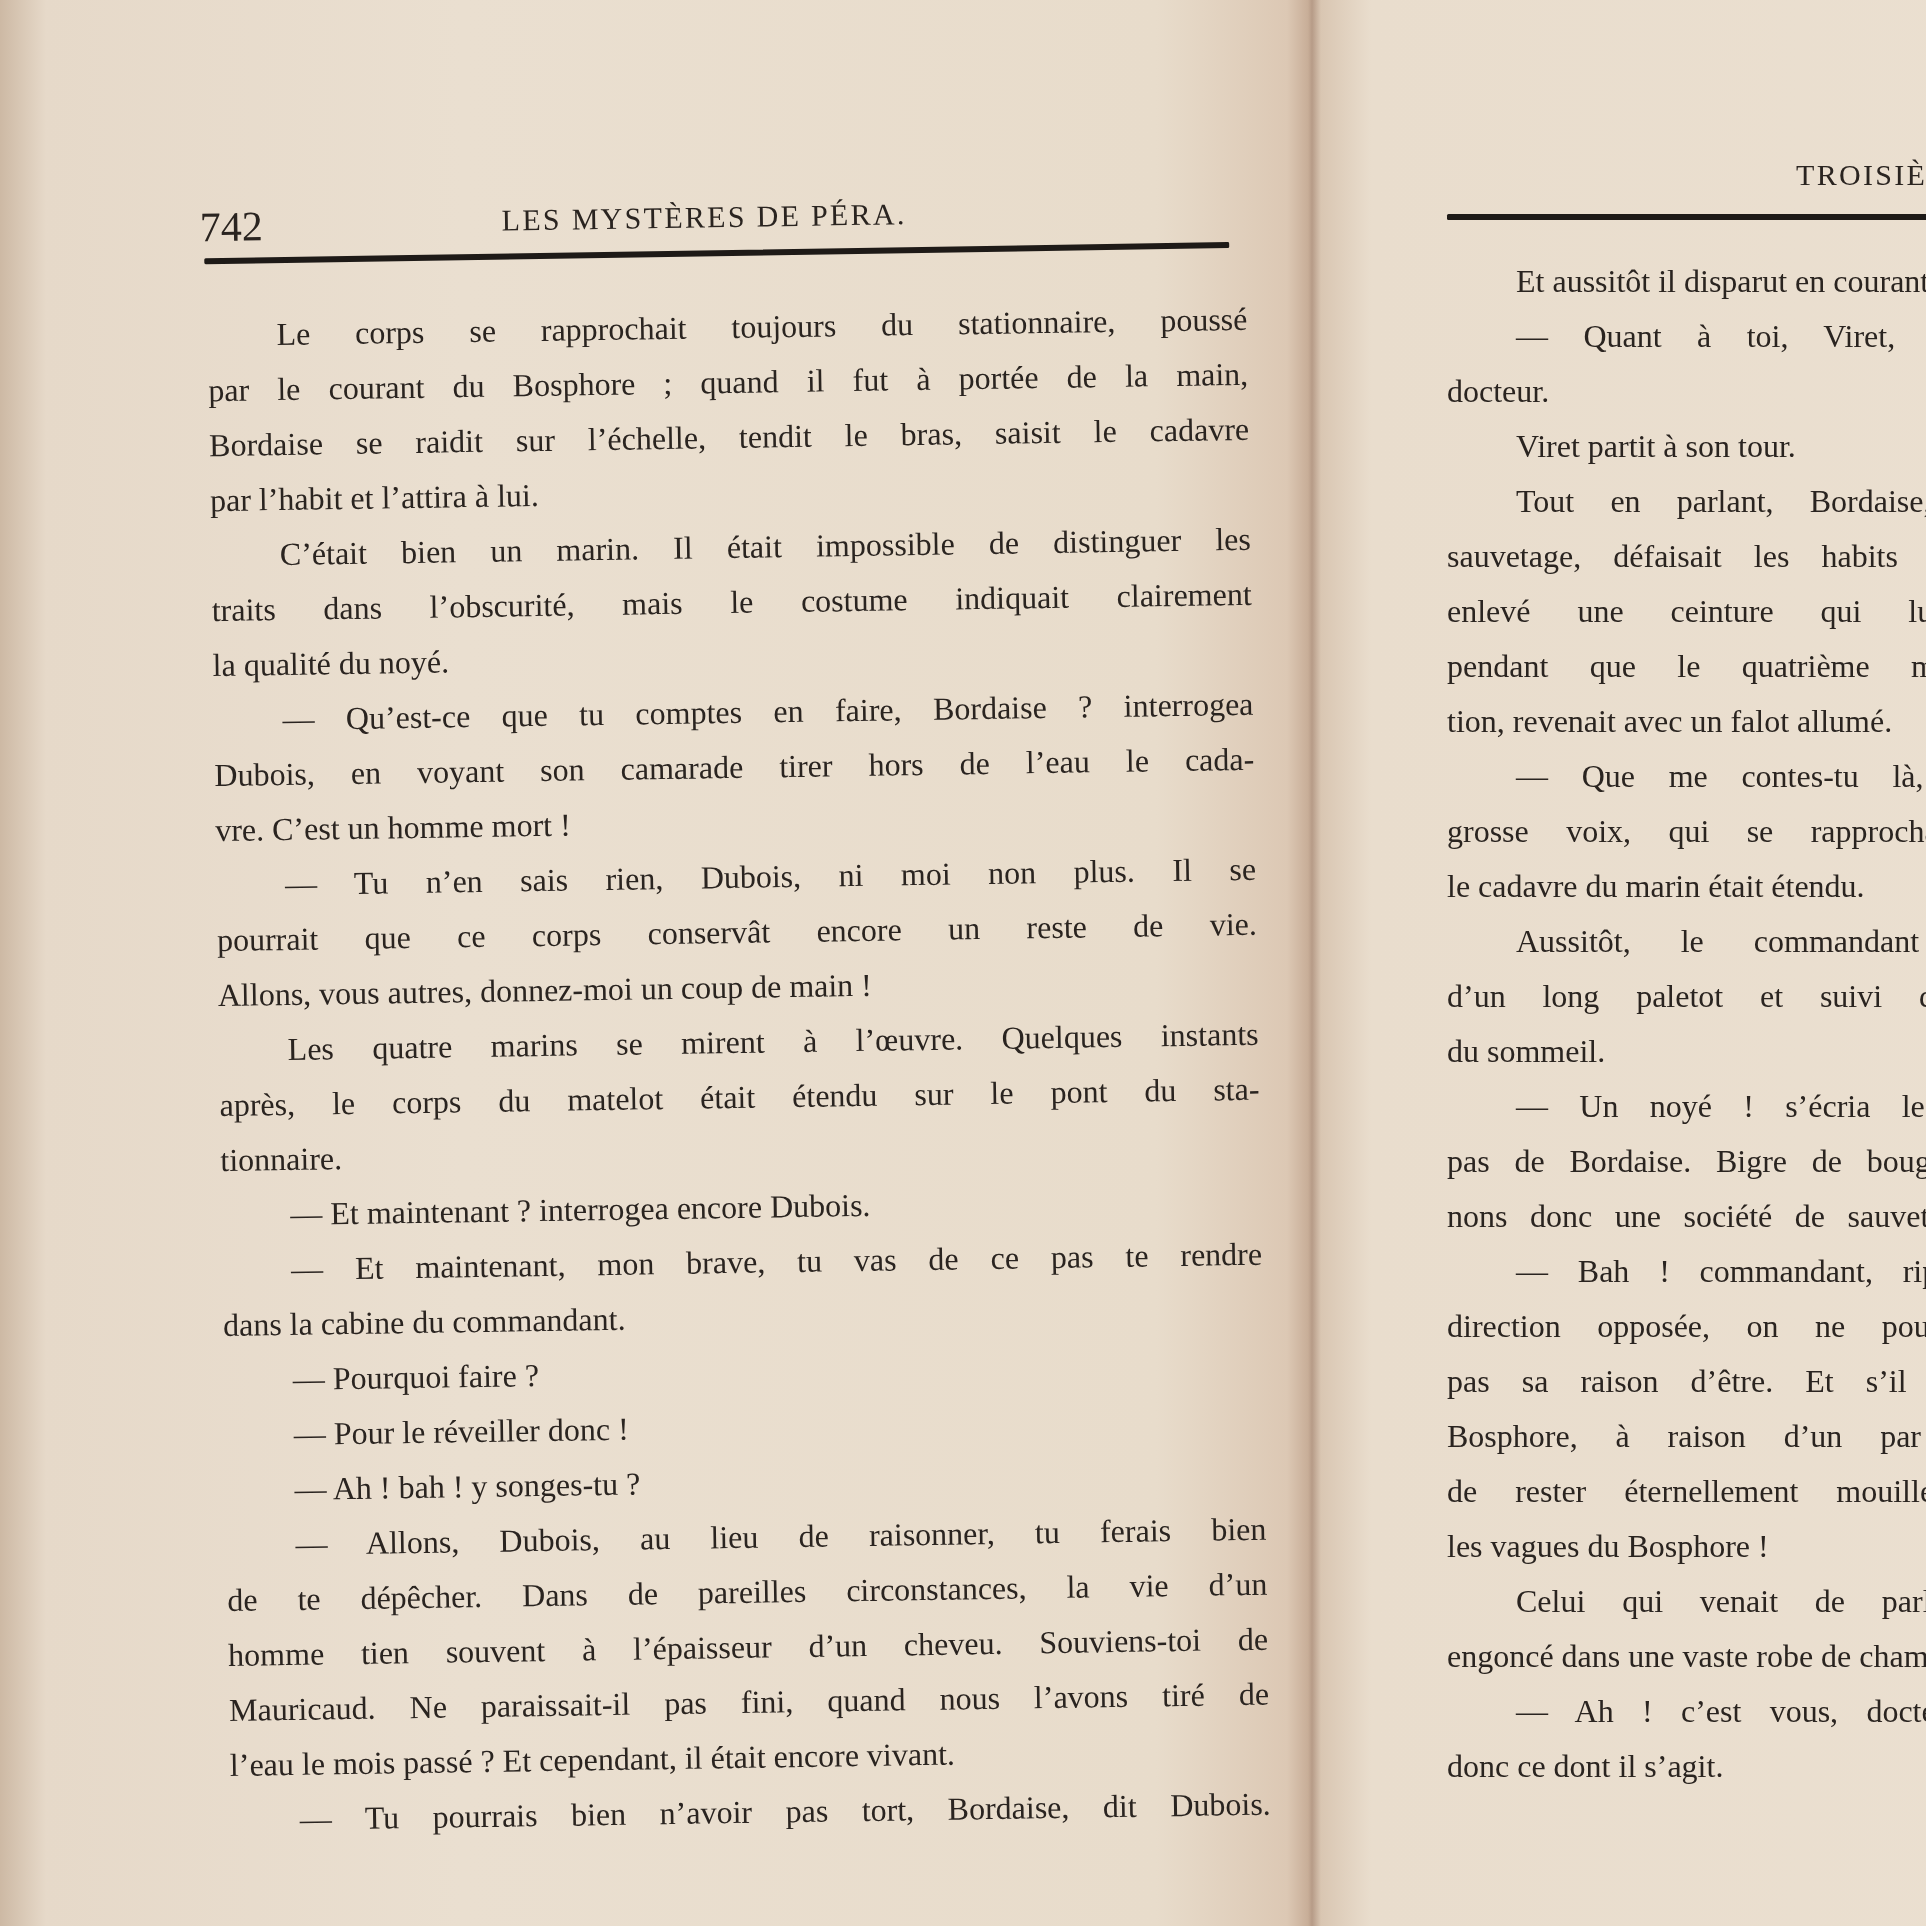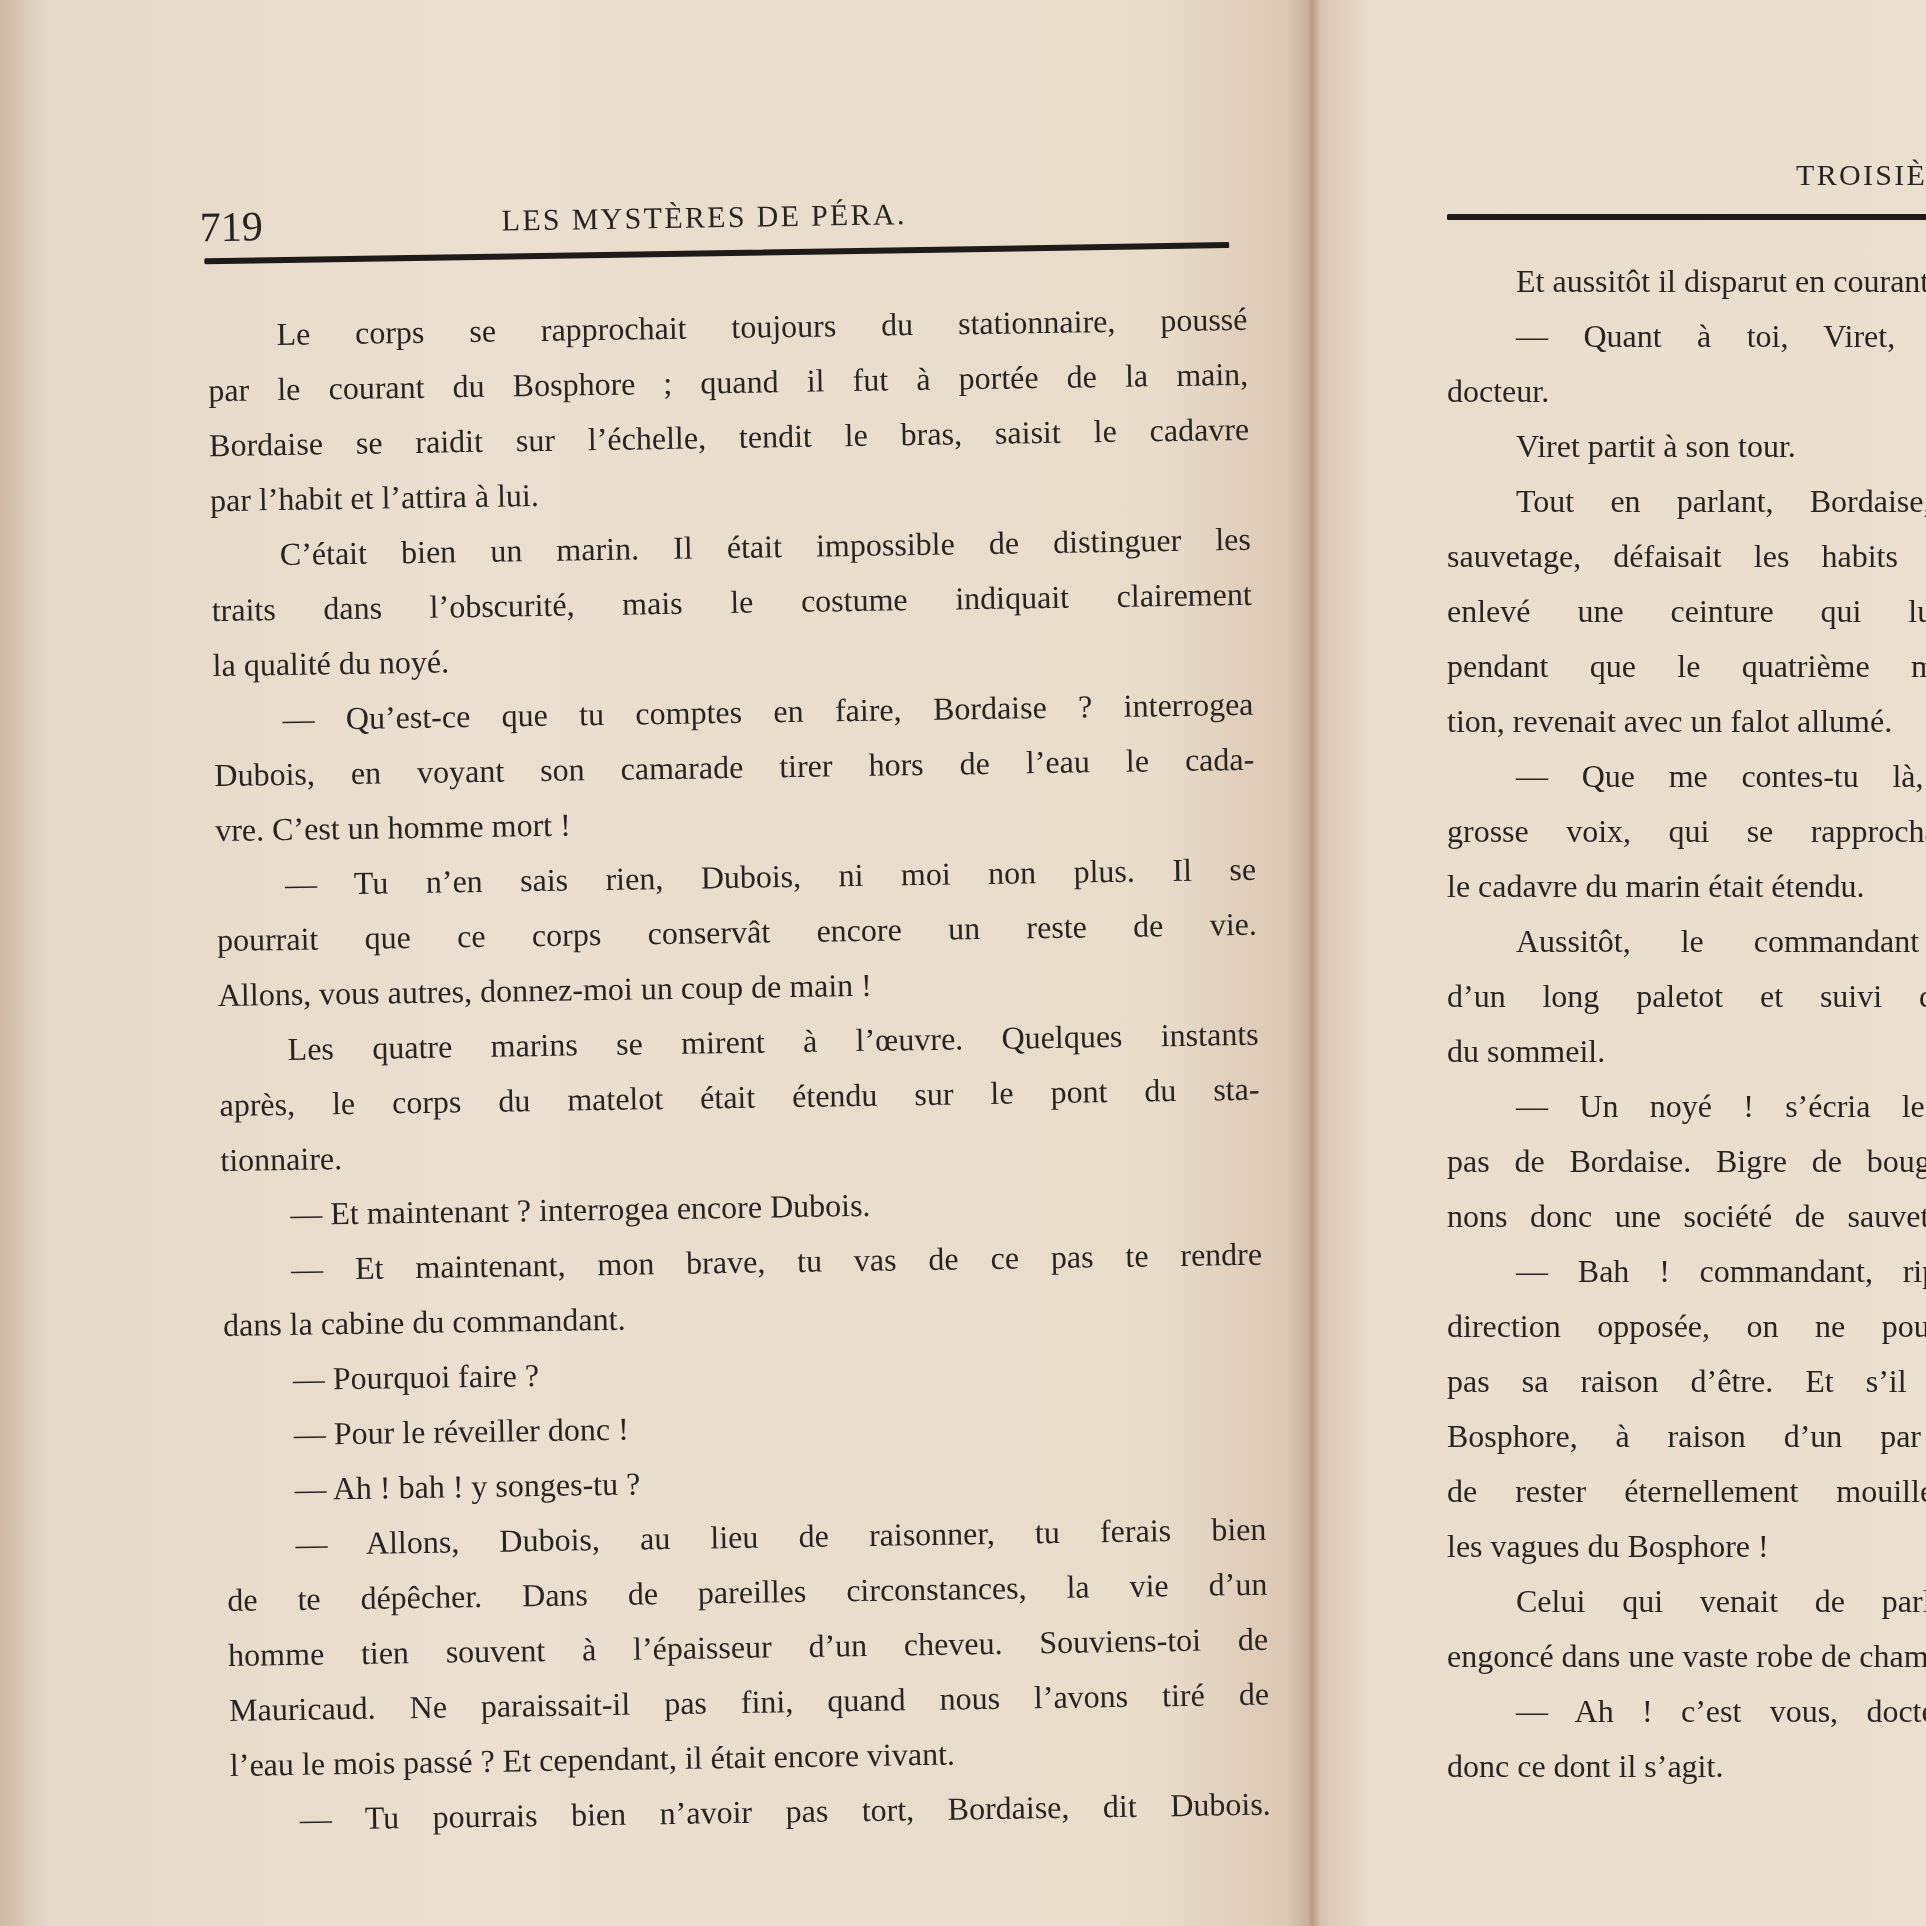--- a/index.html
+++ b/index.html
@@ -36,21 +36,21 @@
   .page-right .running-head { left: 482px; top: 158px; }
   .page-right .rule { left: 133px; top: 214px; width: 1025px; }
   .page-right .text-block { left: 133px; top: 254px; width: 1025px; }
 </style>
 </head>
 <body>
 
 <div class="spread">
 
   <div class="page page-left">
-    <div class="folio">719</div>
+    <div class="folio">742</div>
     <div class="running-head">Les mystères de Péra.</div>
     <div class="rule"></div>
     <div class="text-block">
         <div class="line indent">Le corps se rapprochait toujours du stationnaire, poussé</div>
         <div class="line">par le courant du Bosphore ; quand il fut à portée de la main,</div>
         <div class="line">Bordaise se raidit sur l’échelle, tendit le bras, saisit le cadavre</div>
         <div class="line last">par l’habit et l’attira à lui.</div>
         <div class="line indent">C’était bien un marin. Il était impossible de distinguer les</div>
         <div class="line">traits dans l’obscurité, mais le costume indiquait clairement</div>
         <div class="line last">la qualité du noyé.</div>

